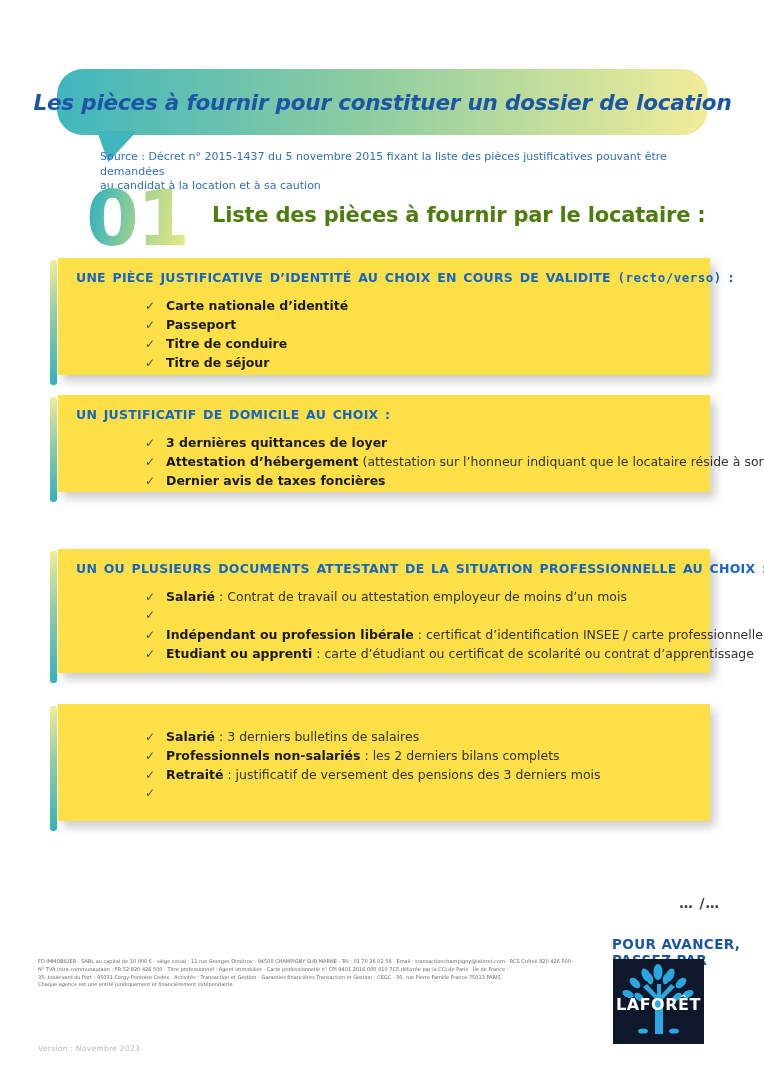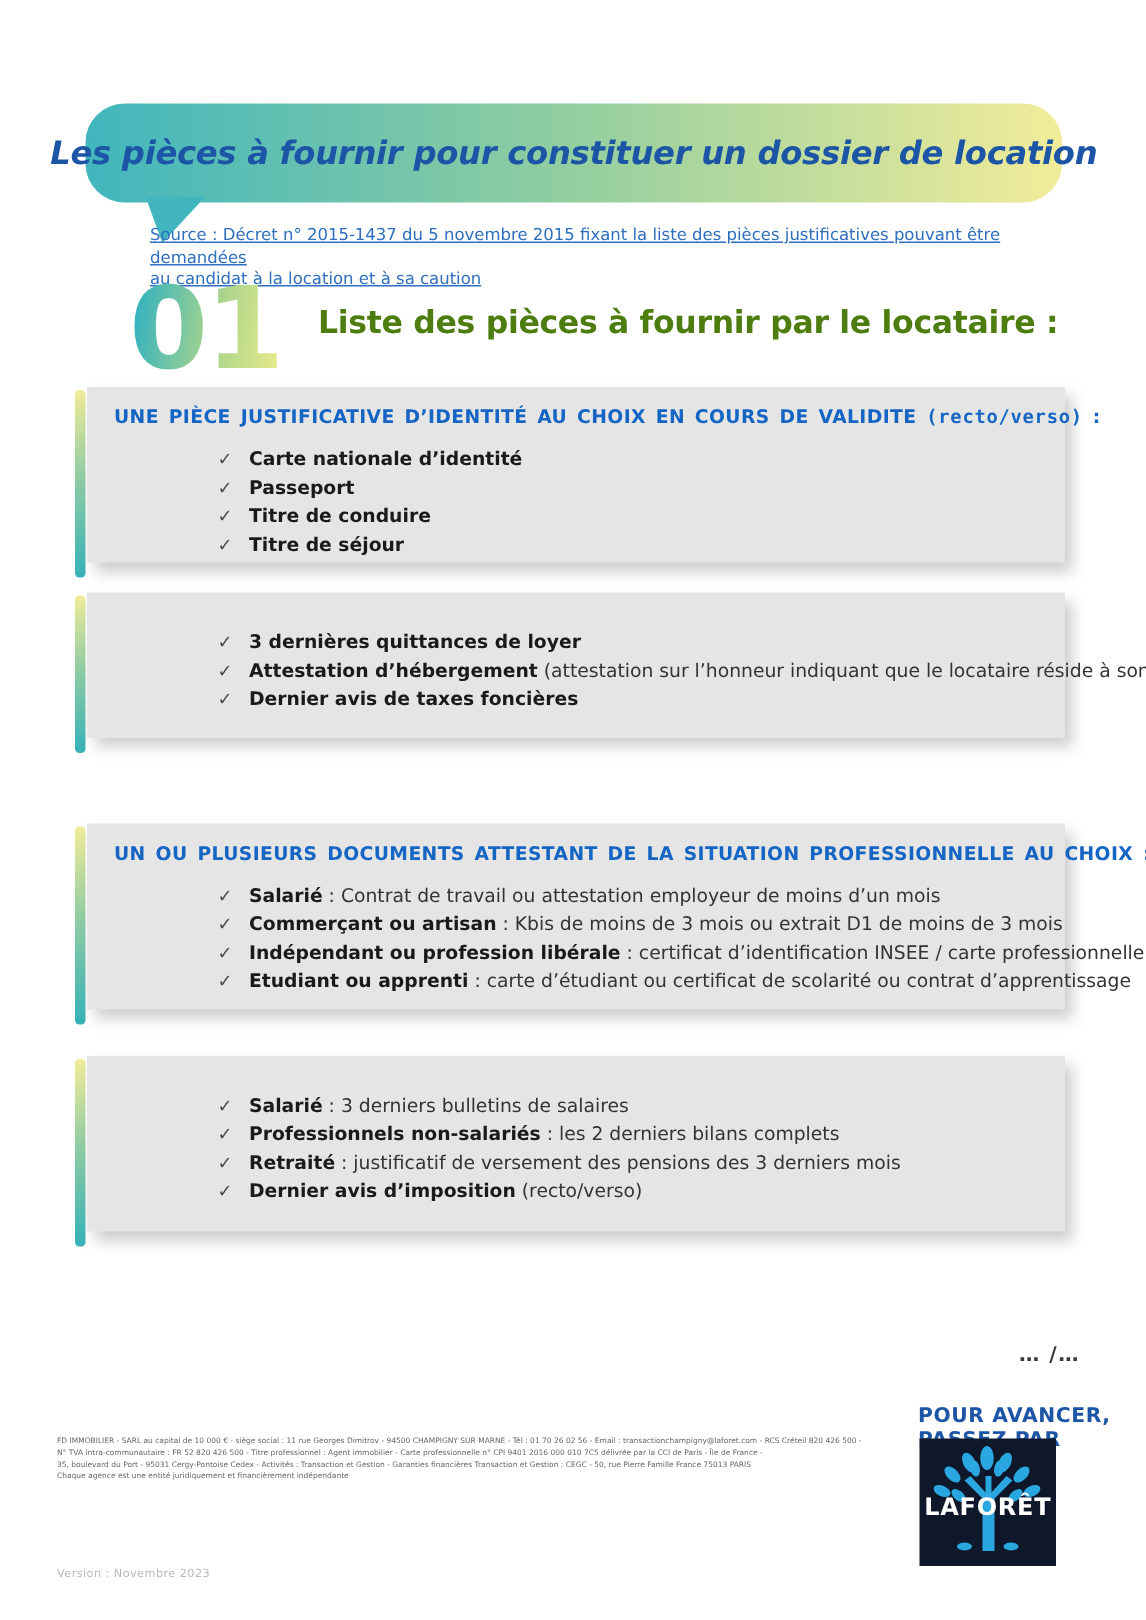--- a/index.html
+++ b/index.html
@@ -22,21 +22,21 @@
     white-space:nowrap;
   }
   .banner-tail{
     left:97px;top:131px;width:40px;height:31px;
     background:#41B6BE;
     clip-path:polygon(0 0,100% 0,28% 100%);
     border-bottom-left-radius:8px;
   }
   .source{
     left:100px;top:150px;width:620px;
-    color:#2E6FBF;font-size:11px;line-height:1.32;text-decoration:underline;
+    color:#2E6FBF;font-size:11px;line-height:1.32;
   }
 
   
   .step-number{
     left:86px;top:181px;
     font-size:76px;font-weight:800;line-height:1;letter-spacing:-2px;
     background:linear-gradient(100deg,#3CB4BC 10%,#A8D48C 55%,#E3E98A 95%);
     -webkit-background-clip:text;background-clip:text;color:transparent;
   }
   .step-title{
@@ -45,21 +45,21 @@
     white-space:nowrap;
   }
 
   
   .sec-bar{
     width:7px;left:50px;
     background:linear-gradient(180deg,#F2EC99 0%,#93CDA3 45%,#35B2B8 100%);
     border-radius:3px;
   }
   .sec-box{
-    left:58px;width:652px;background:#e5e5e5;
+    left:58px;width:652px;background:#fde047;
     box-shadow:5px 6px 9px rgba(110,110,110,0.35);
     box-sizing:border-box;padding:12px 14px 0 18px;
   }
   .sec-header{
     color:#1565C4;font-weight:bold;font-size:12.5px;
     letter-spacing:0.25px;word-spacing:2px;white-space:nowrap;
   }
   .sec-header .mono{
     font-family:"DejaVu Sans Mono","Liberation Mono",monospace;
     letter-spacing:0.5px;word-spacing:0;
@@ -137,20 +137,21 @@
           <span><b>Titre de conduire</b></span>
         </div>
         <div class="item">
           <span class="check">✓</span>
           <span><b>Titre de séjour</b></span>
         </div>
       </div>
     </div>
     <div class="abs sec-bar" style="top: 397px; height: 105px;"></div>
     <div class="abs sec-box" style="top: 395px; height: 97px;">
+      <div class="sec-header">UN JUSTIFICATIF DE DOMICILE AU CHOIX :</div>
       <div class="sec-items">
         <div class="item">
           <span class="check">✓</span>
           <span><b>3 dernières quittances de loyer</b></span>
         </div>
         <div class="item">
           <span class="check">✓</span>
           <span><b>Attestation d’hébergement</b> (attestation sur l’honneur indiquant que le locataire réside à son domicile)</span>
         </div>
         <div class="item">
@@ -162,21 +163,20 @@
     <div class="abs sec-bar" style="top: 551px; height: 132px;"></div>
     <div class="abs sec-box" style="top: 549px; height: 124px;">
       <div class="sec-header">UN OU PLUSIEURS DOCUMENTS ATTESTANT DE LA SITUATION PROFESSIONNELLE AU CHOIX :</div>
       <div class="sec-items">
         <div class="item">
           <span class="check">✓</span>
           <span><b>Salarié</b> : Contrat de travail ou attestation employeur de moins d’un mois</span>
         </div>
         <div class="item">
           <span class="check">✓</span>
-          <span><b>Commerçant ou artisan</b> : Kbis de moins de 3 mois ou extrait D1 de moins de 3 mois</span>
         </div>
         <div class="item">
           <span class="check">✓</span>
           <span><b>Indépendant ou profession libérale</b> : certificat d’identification INSEE / carte professionnelle</span>
         </div>
         <div class="item">
           <span class="check">✓</span>
           <span><b>Etudiant ou apprenti</b> : carte d’étudiant ou certificat de scolarité ou contrat d’apprentissage</span>
         </div>
       </div>
@@ -191,21 +191,20 @@
         <div class="item">
           <span class="check">✓</span>
           <span><b>Professionnels non-salariés</b> : les 2 derniers bilans complets</span>
         </div>
         <div class="item">
           <span class="check">✓</span>
           <span><b>Retraité</b> : justificatif de versement des pensions des 3 derniers mois</span>
         </div>
         <div class="item">
           <span class="check">✓</span>
-          <span><b>Dernier avis d’imposition</b> (recto/verso)</span>
         </div>
       </div>
     </div>
   </div>
 
 <div class="abs continuation">… /…</div>
 
 <div class="abs tagline">
   <span>POUR AVANCER,</span><br>
   <span>PASSEZ PAR</span>

